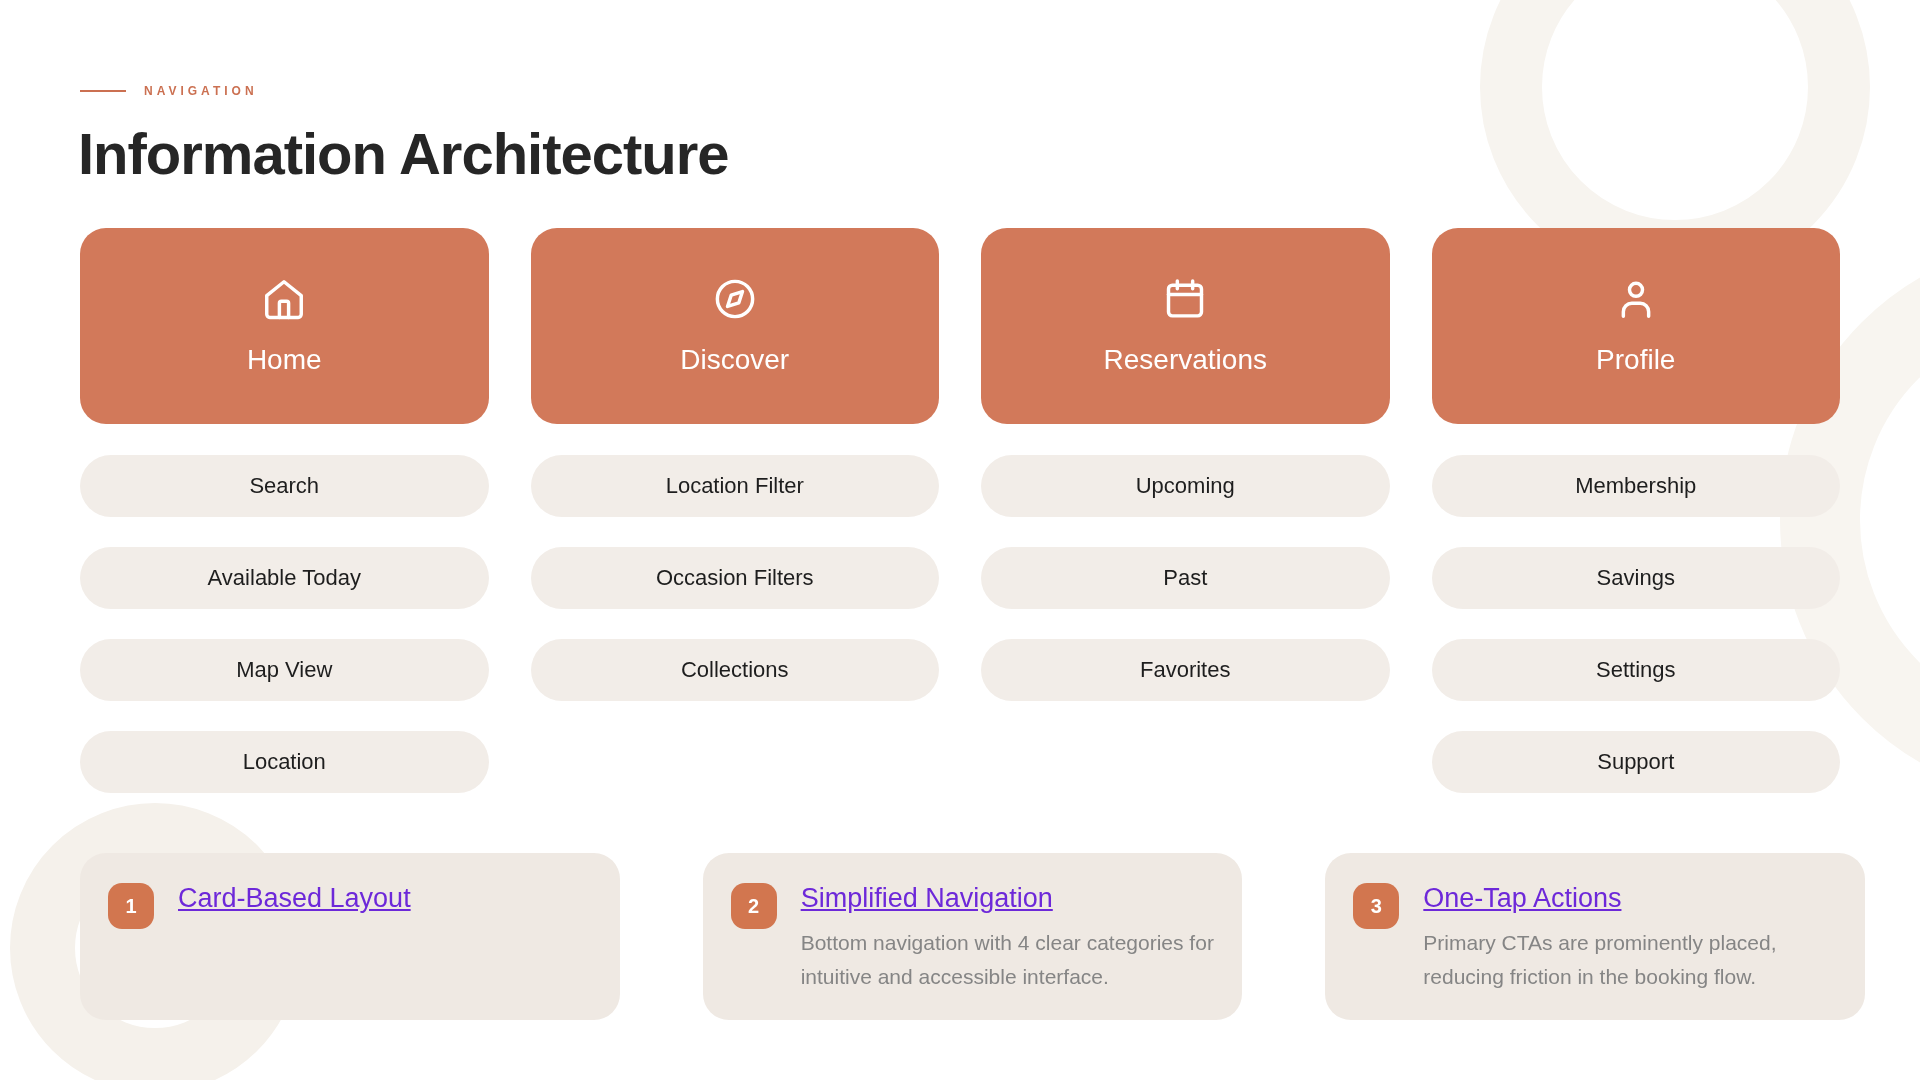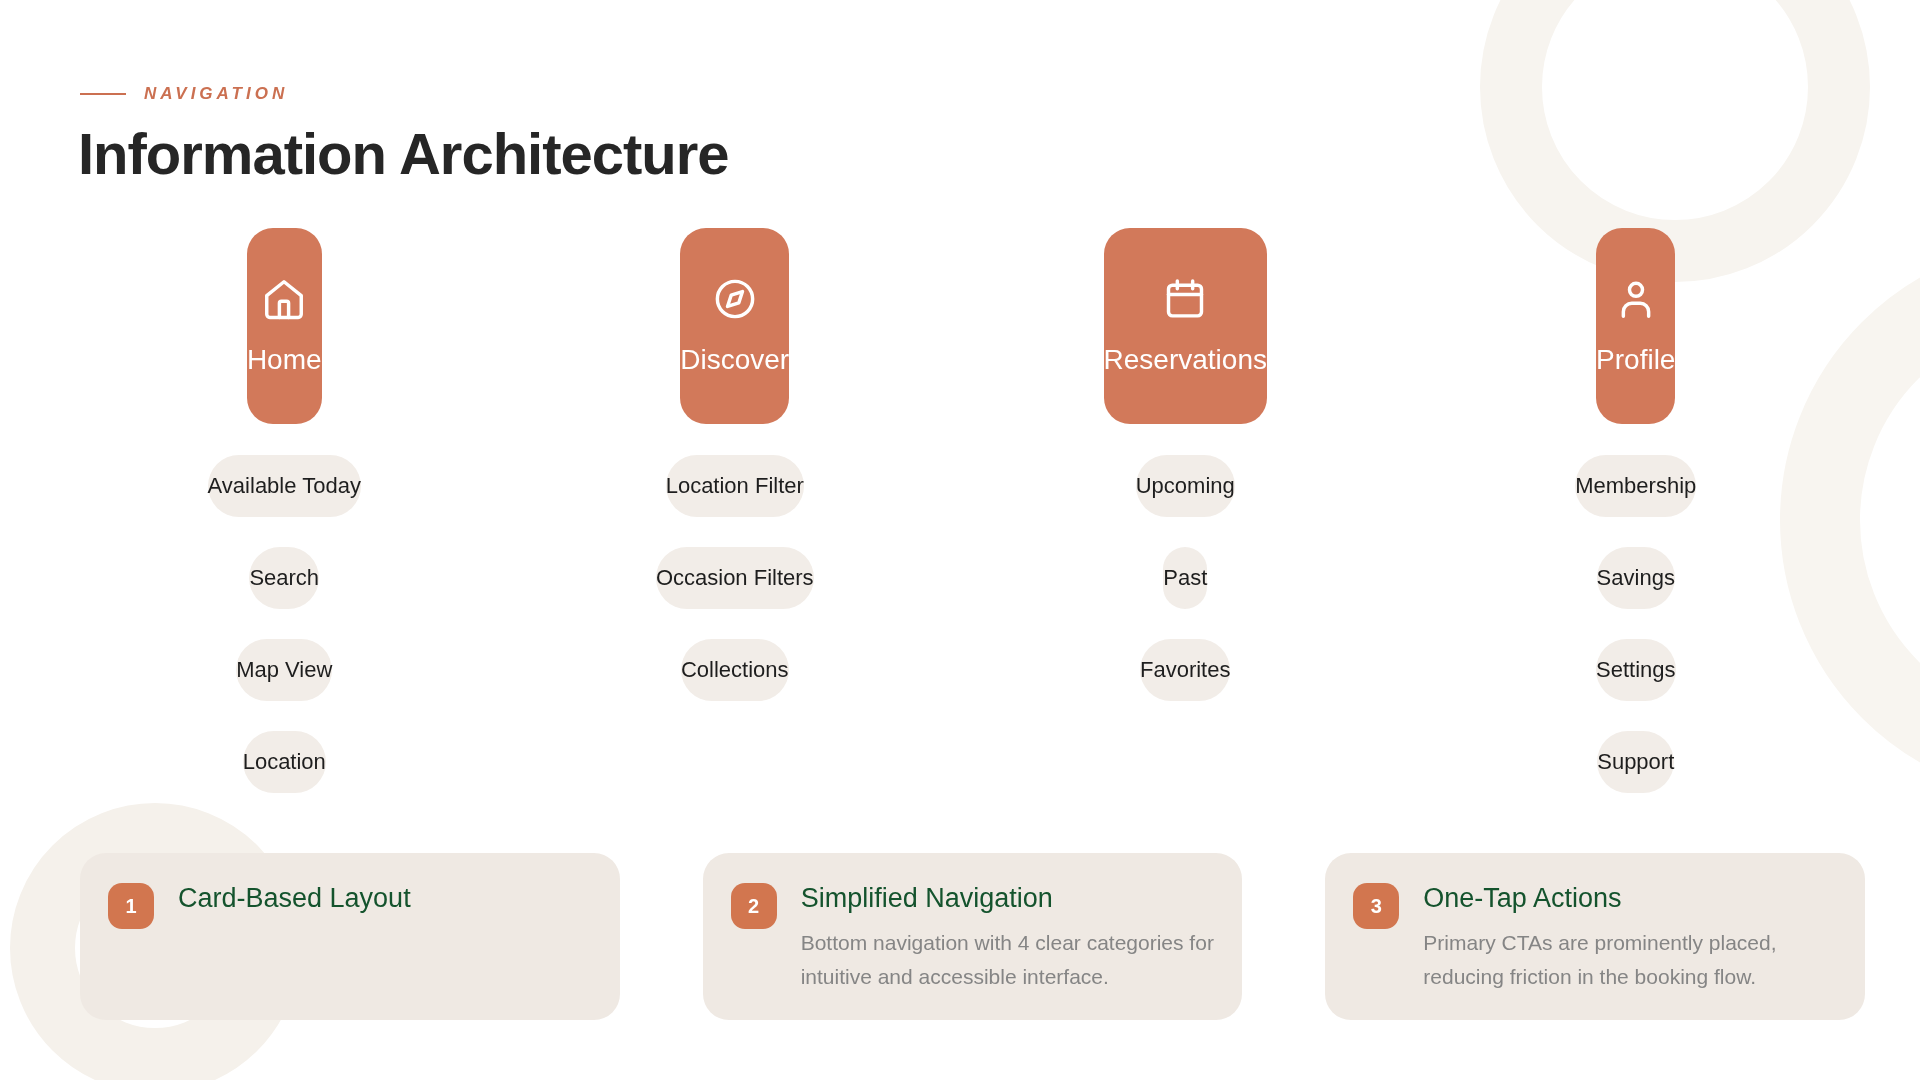--- a/index.html
+++ b/index.html
@@ -21,33 +21,33 @@
   .ring-bottom-left {
     width:290px; height:290px; border:65px solid #F5F1EB;
     left:10px; top:803px;
   }
   .content { position:absolute; inset:0; z-index:2; }
 
   
   .eyebrow { position:absolute; left:80px; top:84px; display:flex; align-items:center; }
   .eyebrow-rule { width:46px; height:2px; background:#CB7051; margin-right:18px; }
   .eyebrow-label {
-    font-size:17px; font-weight:700; letter-spacing:4px; color:#CB7051;font-style:italic;
+    font-size:12px; font-weight:700; letter-spacing:4px; color:#CB7051;
   }
   .page-title {
     position:absolute; left:78px; top:120px;
     font-size:58px; font-weight:700; letter-spacing:-1px; color:#262626;
   }
 
   
   .columns {
     position:absolute; left:80px; top:228px; width:1760px;
     display:grid; grid-template-columns:repeat(4, 1fr); column-gap:42px;
   }
-  .column { display:flex; flex-direction:column;align-items:center; }
+  .column { display:flex; flex-direction:column; }
   .cat-card {
     height:196px; border-radius:26px; background:#D2795A;
     display:flex; flex-direction:column; align-items:center; justify-content:center;
     gap:22px; color:#ffffff; margin-bottom:31px;
   }
   .cat-card svg { width:46px; height:46px; stroke:#ffffff; fill:none;
     stroke-width:1.8; stroke-linecap:round; stroke-linejoin:round; }
   .cat-label { font-size:28px; font-weight:400; color:#ffffff; }
   .pill {
     height:62px; border-radius:31px; background:#F2EDE8;
@@ -63,21 +63,21 @@
   .callout {
     min-height:164px; border-radius:26px; background:#EFE9E3;
     padding:26px 28px; display:flex; align-items:flex-start; gap:24px;
   }
   .badge {
     width:46px; height:46px; border-radius:14px; background:#D2764F;
     color:#ffffff; font-size:20px; font-weight:700;
     display:flex; align-items:center; justify-content:center;
     flex-shrink:0; margin-top:4px;
   }
-  .callout-title { font-size:27px; font-weight:500; color:#14532d; margin:4px 0 12px; }
+  .callout-title { font-size:27px; font-weight:500; color:#6d28d9; margin:4px 0 12px;text-decoration:underline; }
   .callout-desc { font-size:21px; color:#858585; line-height:1.62; max-width:420px; }
 </style>
 </head>
 <body>
 
 <div class="page">
 
   <div class="ring ring-top-right"></div>
   <div class="ring ring-right-edge"></div>
   <div class="ring ring-bottom-left"></div>
@@ -93,22 +93,22 @@
     <div class="columns">
 
       <div class="column">
         <div class="cat-card">
           <svg viewBox="0 0 24 24">
             <path d="M3 10.2 12 3l9 7.2V20a1.6 1.6 0 0 1-1.6 1.6H4.6A1.6 1.6 0 0 1 3 20Z"></path>
             <path d="M9.6 21.6v-7.4a1 1 0 0 1 1-1h2.8a1 1 0 0 1 1 1v7.4"></path>
           </svg>
           <div class="cat-label">Home</div>
         </div>
+        <div class="pill">Search</div>
         <div class="pill">Available Today</div>
-        <div class="pill">Search</div>
         <div class="pill">Map View</div>
         <div class="pill">Location</div>
       </div>
 
       <div class="column">
         <div class="cat-card">
           <svg viewBox="0 0 24 24">
             <circle cx="12" cy="12" r="9.2"></circle>
             <polygon points="15.9 8.1 14 14 8.1 15.9 10 10"></polygon>
           </svg>

